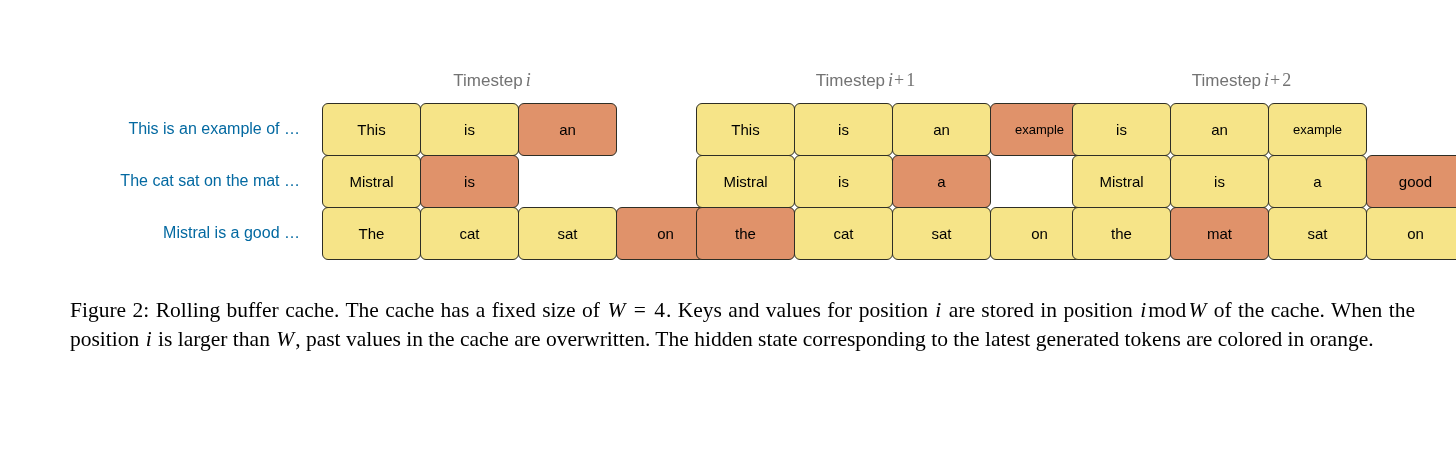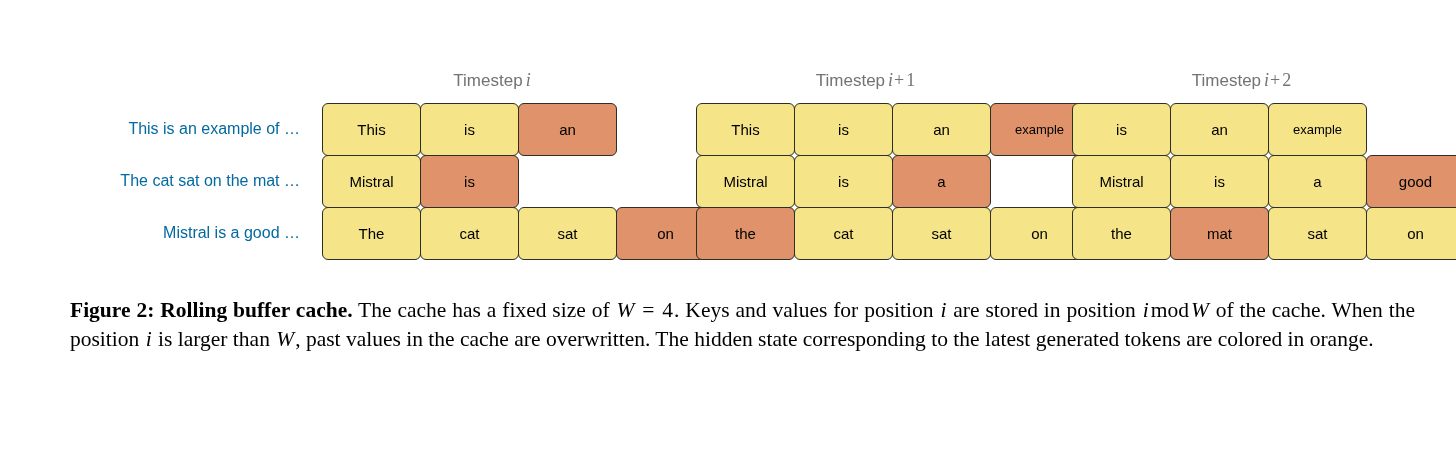--- a/index.html
+++ b/index.html
@@ -111,21 +111,21 @@
     position: absolute;
     left: 70px;
     top: 296px;
     width: 1345px;
     font-family: "Liberation Serif", serif;
     font-size: 21.5px;
     line-height: 29px;
     color: #000;
     text-align: justify;
   }
-  #caption b { font-weight: bold; }
+  #caption b { font-weight: normal; }
   #caption .mathvar {
     font-style: italic;
     padding: 0 1px;
   }
   #caption .mathup {
     font-style: normal;
     padding: 0 1px;
   }
 </style>
 </head>

